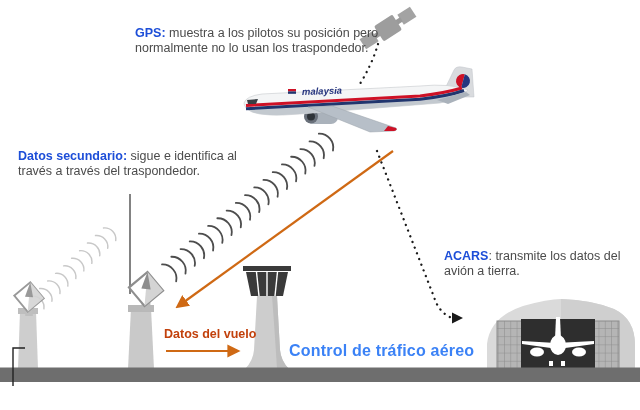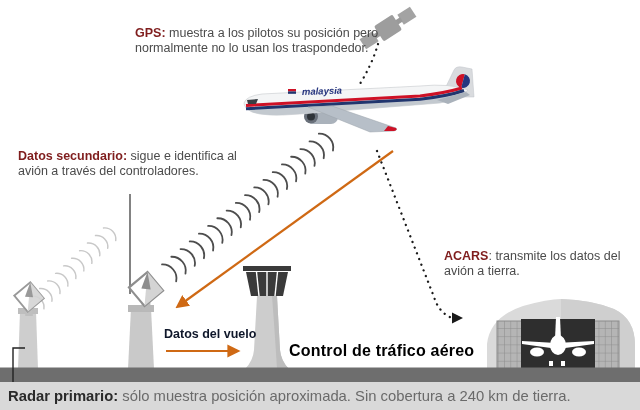--- a/index.html
+++ b/index.html
@@ -4,31 +4,31 @@
 <style>
   html,body{margin:0;padding:0;background:#fff;}
   #stage{
     position:relative;width:640px;height:410px;overflow:hidden;
     background:#ffffff;font-family:"Liberation Sans",sans-serif;
   }
   #art{position:absolute;left:0;top:0;}
   .note{
     position:absolute;font-size:12.5px;line-height:15px;color:#4b4b4b;
   }
-  .note b{color:#7f1d1d;}
+  .note b{color:#1d4ed8;}
   #gps-note{left:135px;top:26px;width:252px;}
   #sec-note{left:18px;top:149px;width:242px;}
   #acars-note{left:444px;top:249px;width:200px;}
   #flight-label{
     position:absolute;left:164px;top:327px;width:120px;
-    font-size:12.5px;font-weight:bold;color:#0f172a;
+    font-size:12.5px;font-weight:bold;color:#c2410c;
   }
   #atc-label{
     position:absolute;left:289px;top:342px;width:220px;
-    font-size:16px;font-weight:bold;color:#000000;letter-spacing:.2px;
+    font-size:16px;font-weight:bold;color:#3b82f6;letter-spacing:.2px;
   }
   #caption{
     position:absolute;left:0;top:382px;width:640px;height:28px;
     background:#d9d9d9;display:flex;align-items:center;
     font-size:14.8px;color:#6a6a6a;
   }
   #caption .inner{padding-left:8px;white-space:nowrap;}
   #caption b{color:#2a2a2a;}
 </style>
 </head>
@@ -174,25 +174,22 @@
     <path d="M388,126 L396,128 Q398,130 394,131 L384,131 Z" fill="#ce1126"></path>
   </g>
 
   <rect x="0" y="367.5" width="640" height="14.5" fill="#6e6e6e"></rect>
 
   <polyline points="25,348 13,348 13,386" fill="none" stroke="#222222" stroke-width="1.4"></polyline>
 </svg>
 
   <div class="note" id="gps-note"><b>GPS:</b> <span>muestra a los pilotos su posición pero normalmente no lo usan los traspondedor.</span></div>
 
-  <div class="note" id="sec-note"><b>Datos secundario:</b> <span>sigue e identifica al avión a través del controladores.</span></div>
+  <div class="note" id="sec-note"><b>Datos secundario:</b> <span>sigue e identifica al través a través del traspondedor.</span></div>
 
   <div class="note" id="acars-note"><b>ACARS</b><span>: transmite los datos del avión a tierra.</span></div>
 
   <div id="flight-label">Datos del vuelo</div>
 
   <div id="atc-label">Control de tráfico aéreo</div>
 
-  <div id="caption">
-    <div class="inner"><b>Radar primario:</b> <span>sólo muestra posición aproximada. Sin cobertura a 240 km de tierra.</span></div>
-  </div>
 
 </div>
 
 </body></html>

